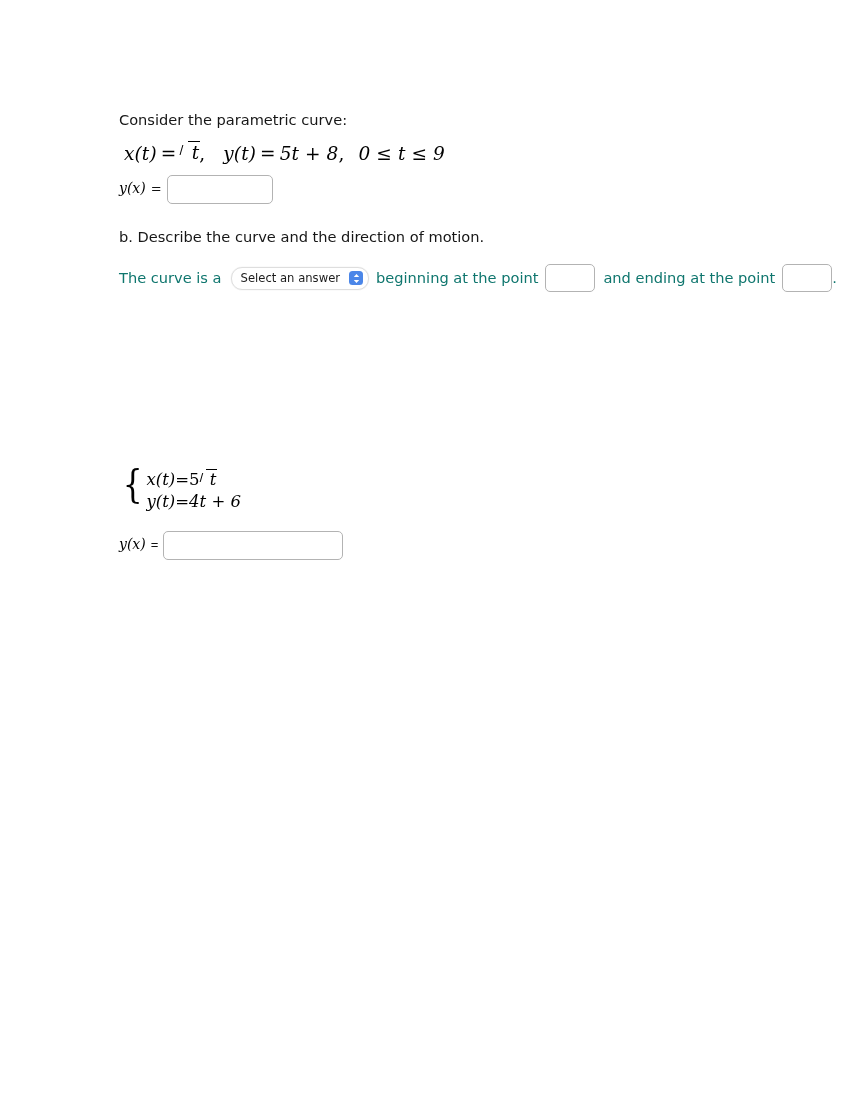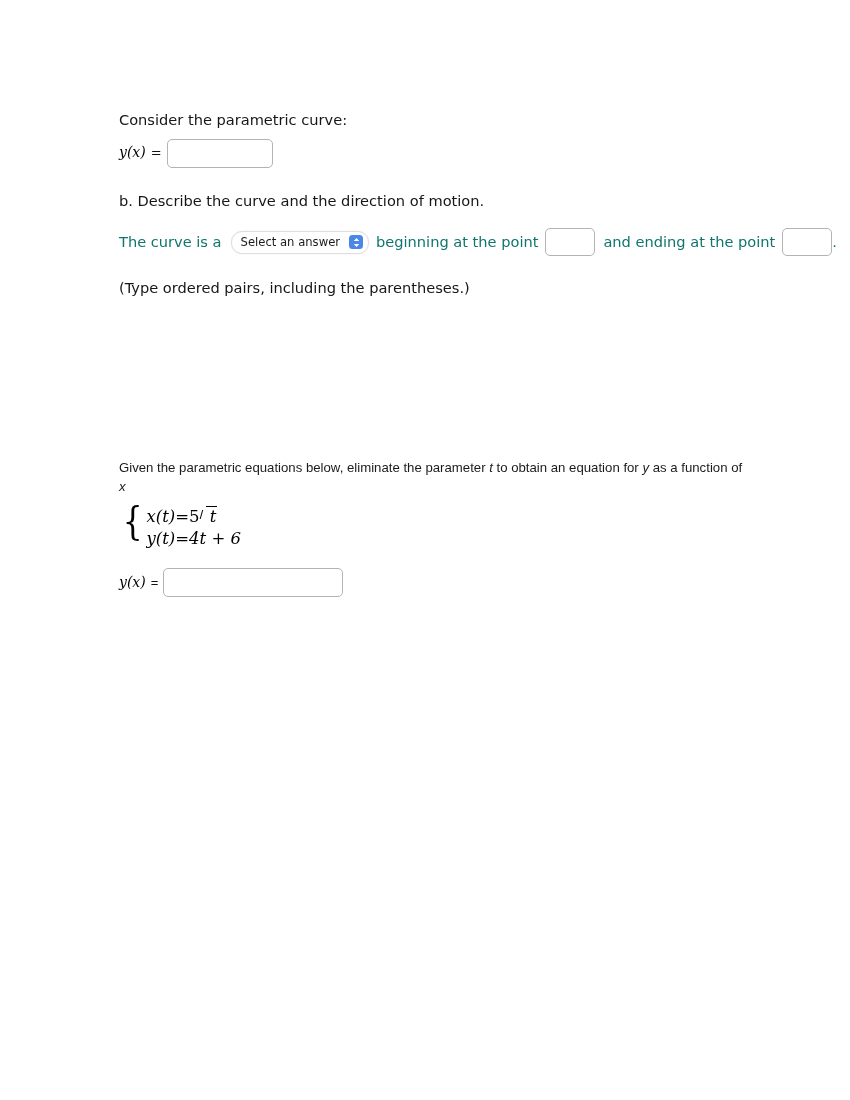--- a/index.html
+++ b/index.html
@@ -231,20 +231,23 @@
 </style>
 </head>
 <body>
 
 <div class="page">
 
   <div class="s1">
 
     <div class="s1-line1">Consider the parametric curve:</div>
 
+    <div class="s1-eq math">
+      <span>x(t)</span><span class="thin"></span><span class="op">=</span><span class="thin"></span><span class="rad"><span class="radbody">t</span></span><span class="op">,</span><span class="gap"></span><span>y(t)</span><span class="thin"></span><span class="op">=</span><span class="thin"></span><span>5t + 8</span><span class="op">,</span><span class="gap2"></span><span>0 ≤ t ≤ 9</span>
+    </div>
 
 
     <div class="ans-row">
       <span class="ans-label">y(x)</span>
       <span class="ans-eqsign">=</span>
       <input class="inp inp-a" type="text" value="" style="">
     </div>
 
     <div class="s1-qb">b. Describe the curve and the direction of motion.</div>
 
@@ -264,28 +267,24 @@
       <span class="txt">beginning at the point</span>
       <span class="spacer-l"></span>
       <input class="inp inp-pt" type="text" value="" style="">
       <span class="spacer-r"></span>
       <span class="txt">and ending at the point</span>
       <span class="spacer-l"></span>
       <input class="inp inp-pt" type="text" value="" style="">
       <span class="txt">.</span>
     </div>
 
-    <div class="s1-note">(Type ordered pairs, including the parentheses.)</div>
   </div>
 
   <div class="s2">
 
-    <div class="s2-prompt">
-      <span>Given the parametric equations below, eliminate the parameter </span><span class="mi">t</span><span> to obtain an equation for </span><span class="mi">y</span><span> as a function of</span> <span class="mi">x</span>
-    </div>
 
     <div class="s2-sys">
       <span class="brace">{</span>
       <span class="sys-eqs math">
         <div><span>x(t)</span><span class="thin"></span><span class="op">=</span><span class="thin"></span><span class="num">5</span><span class="rad"><span class="radbody">t</span></span></div>
         <div><span>y(t)</span><span class="thin"></span><span class="op">=</span><span class="thin"></span><span>4t + 6</span></div>
       </span>
     </div>
 
     <div class="ans-row2">

